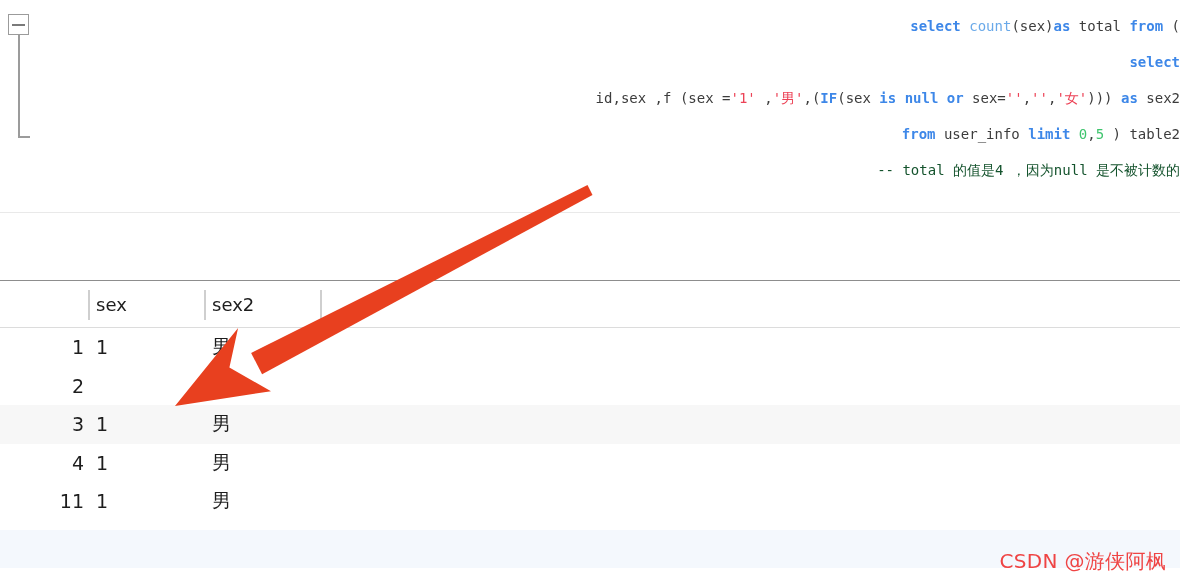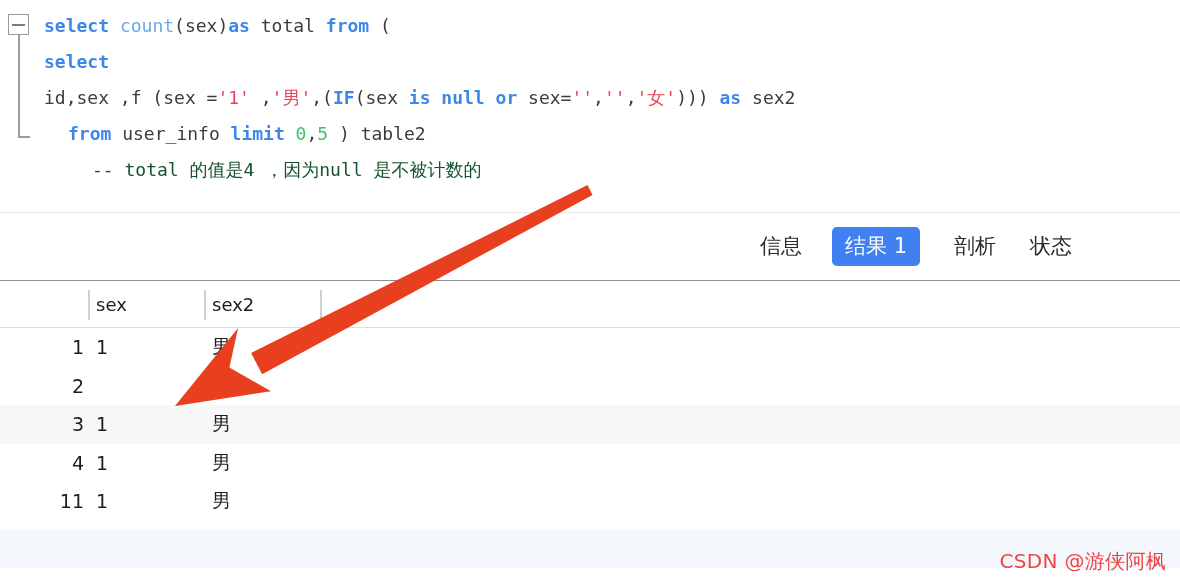--- a/index.html
+++ b/index.html
@@ -33,24 +33,25 @@
     width: 1.5px; height: 102px; background: #9b9b9b;
   }
   .fold-foot {
     position: absolute; left: 18px; top: 136px;
     width: 12px; height: 1.5px; background: #9b9b9b;
   }
 
   .code {
     position: absolute; left: 44px; top: 8px; right: 0;
     font-family: "DejaVu Sans Mono", "Liberation Mono", monospace;
-    font-size: 18px;
+    font-size: 14px;
     line-height: 36px;
     color: #3c3c3c;
     white-space: pre;
+    text-align: right;
   }
   .code .ln { display: block; height: 36px; }
   .kw   { color: #3d87e8; font-weight: bold; }
   .fn   { color: #6aa9e9; }
   .str  { color: #ec4256; }
   .num  { color: #3ec46d; }
   .cmt  { color: #14532d; margin-top: 44px; }
   .pl   { color: #3c3c3c; }
   .indent1 { padding-left: 24px; }
   .indent2 { padding-left: 48px; }
@@ -151,26 +152,20 @@
       <div class="fold-box"></div>
       <div class="fold-line"></div>
       <div class="fold-foot"></div>
     </div>
 
     <div class="code" id="code-area"><span class="ln"><span class="kw">select</span><span class="pl"> </span><span class="fn">count</span><span class="pl">(sex)</span><span class="kw">as</span><span class="pl"> total </span><span class="kw">from</span><span class="pl"> (</span></span><span class="ln"><span class="kw">select</span></span><span class="ln"><span class="pl">id,sex ,f (sex =</span><span class="str">'1'</span><span class="pl"> ,</span><span class="str">'男'</span><span class="pl">,(</span><span class="kw">IF</span><span class="pl">(sex </span><span class="kw">is null or</span><span class="pl"> sex=</span><span class="str">''</span><span class="pl">,</span><span class="str">''</span><span class="pl">,</span><span class="str">'女'</span><span class="pl">))) </span><span class="kw">as</span><span class="pl"> sex2</span></span><span class="ln indent1"><span class="kw">from</span><span class="pl"> user_info </span><span class="kw">limit</span><span class="pl"> </span><span class="num">0</span><span class="pl">,</span><span class="num">5</span><span class="pl"> ) table2</span></span><span class="ln indent2"><span class="cmt">-- total 的值是4 ，因为null 是不被计数的</span></span></div>
   </div>
 
   <div class="hr-light" style="top:212px;"></div>
 
-  <div class="tabstrip" id="tabstrip">
-      <div class="tab">信息</div>
-      <div class="tab active">结果 1</div>
-      <div class="tab">剖析</div>
-      <div class="tab">状态</div>
-    </div>
 
   <div class="hr-dark" style="top:280px;"></div>
 
   <div class="grid">
     <div class="grid-head">
       <div class="vsep" style="left:88px;"></div>
       <div class="hcell" style="left:96px;width:100px;">sex</div>
       <div class="vsep" style="left:204px;"></div>
       <div class="hcell" style="left:212px;width:100px;">sex2</div>
       <div class="vsep" style="left:320px;"></div>

